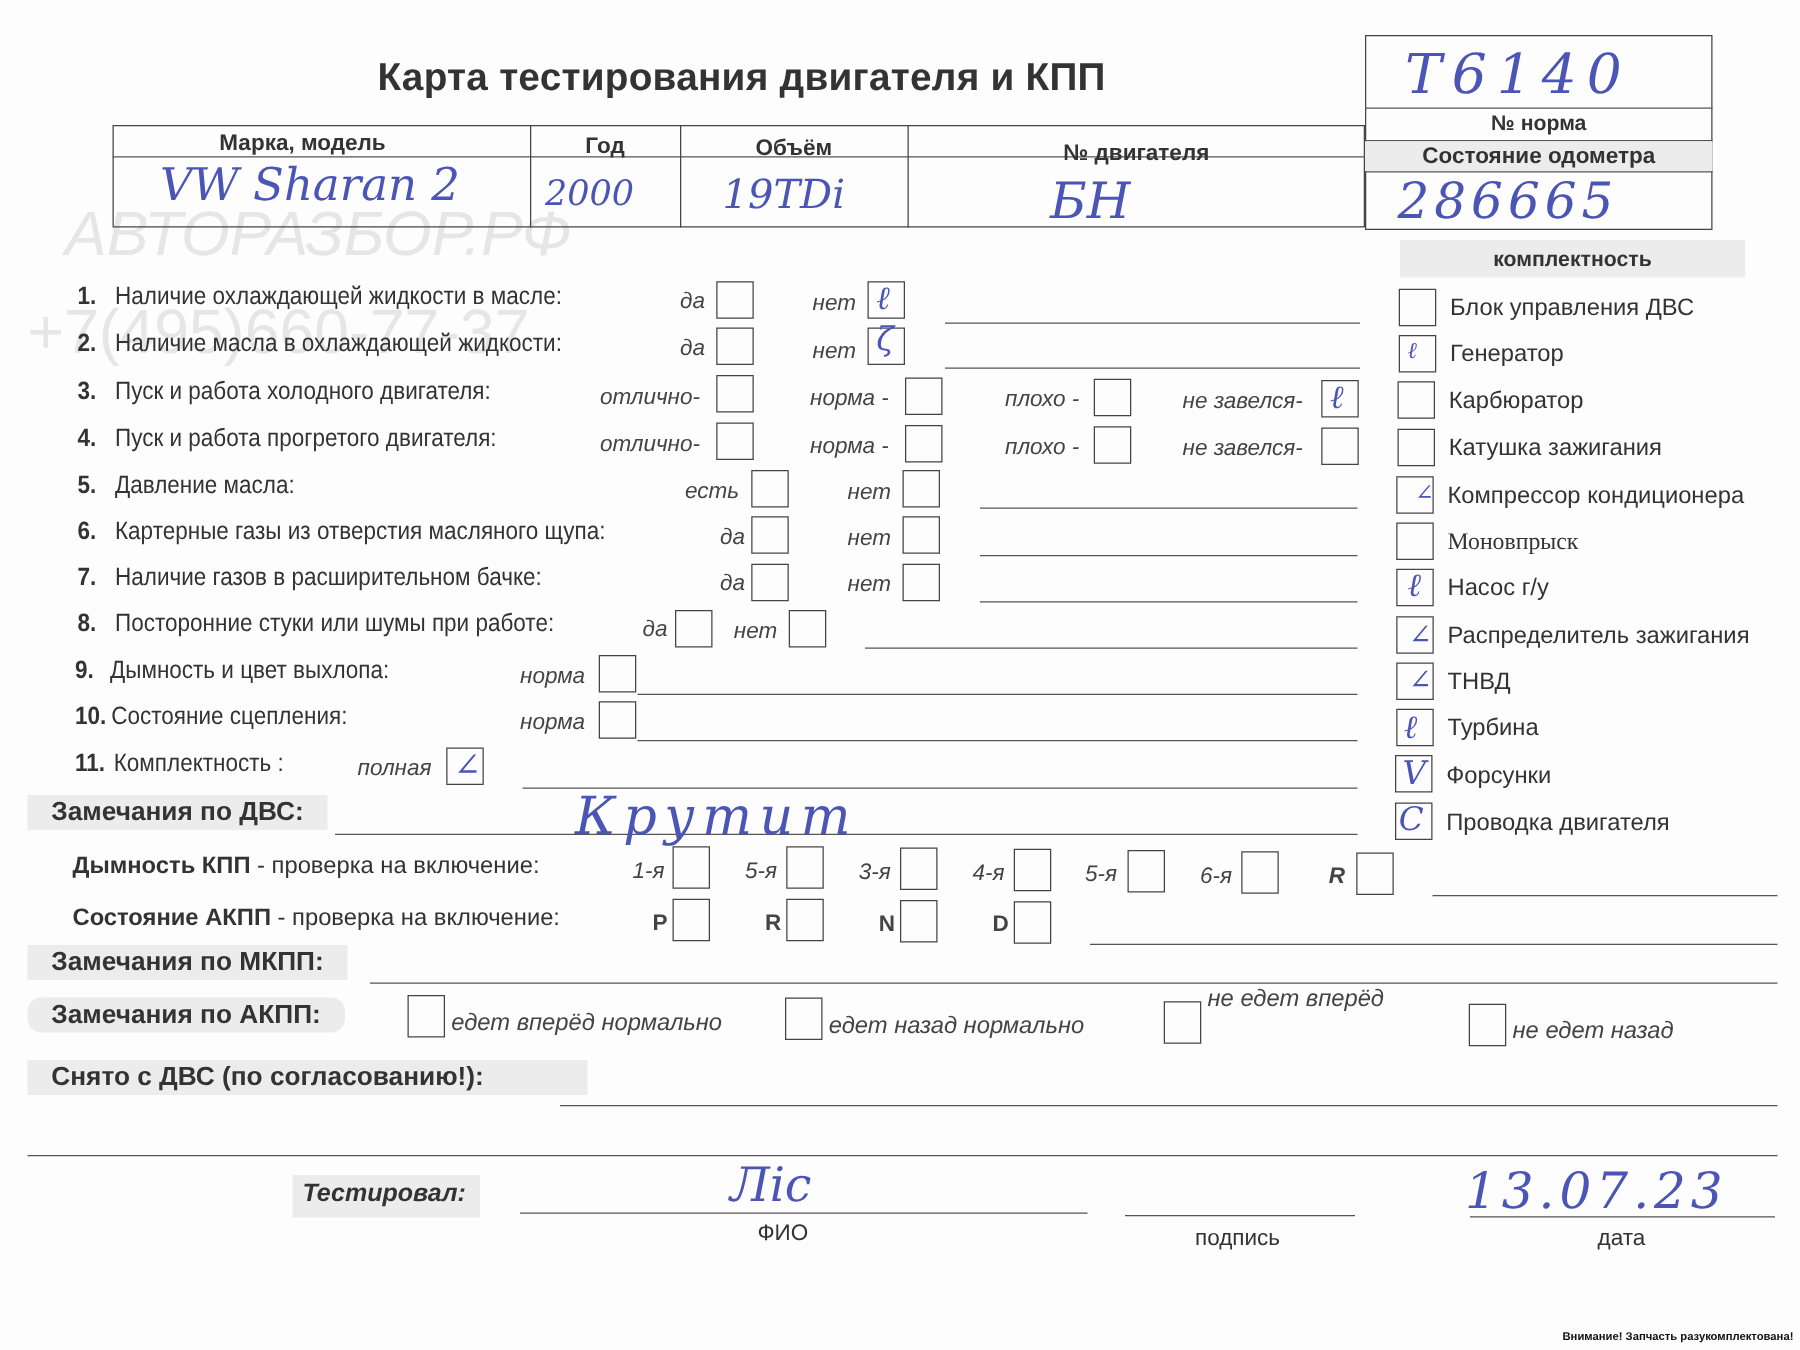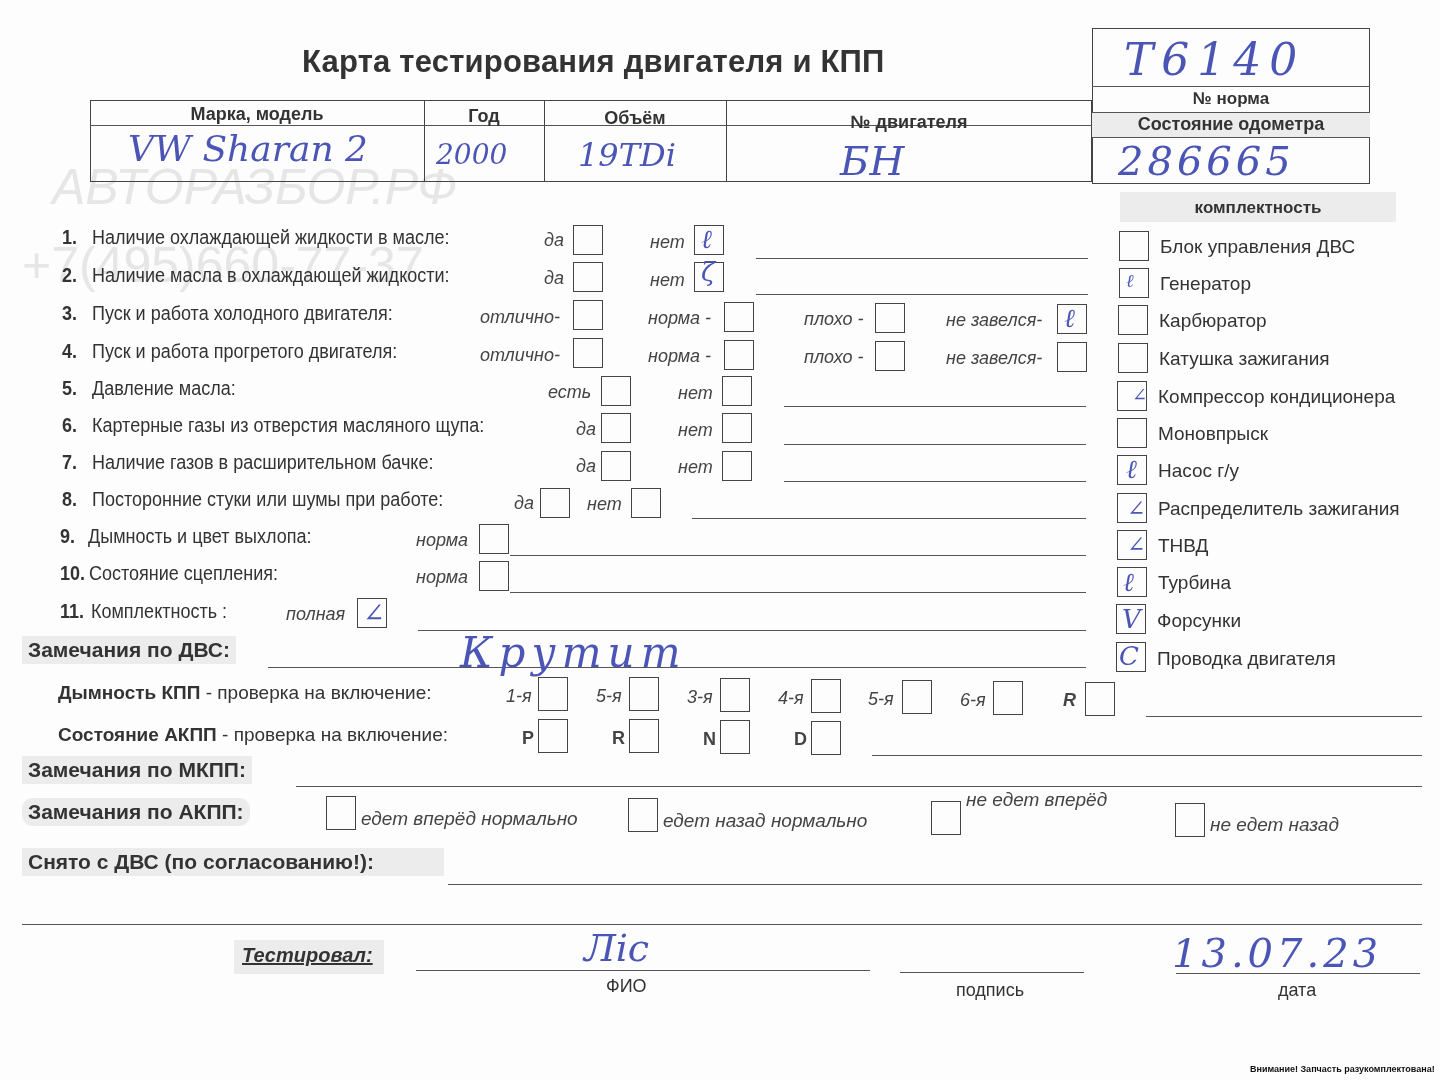--- a/index.html
+++ b/index.html
@@ -8,39 +8,39 @@
   .title{left:302px;top:44px;font-size:31px;font-weight:bold;color:#333;letter-spacing:0.2px;}
   .wm{color:#e6e6e6;font-size:50px;white-space:nowrap;}
   .hw{color:#4b55b5;font-family:"DejaVu Serif",serif;font-style:italic;white-space:nowrap;}
   .box{position:absolute;border:1.6px solid #444;background:transparent;box-sizing:border-box;}
   .cb{position:absolute;width:30px;height:30px;border:1.5px solid #444;box-sizing:border-box;background:#fdfdfd;}
   .cbk{position:absolute;color:#4b55b5;font-family:"DejaVu Serif",serif;font-style:italic;font-size:26px;line-height:26px;}
   .lbl{position:absolute;font-size:20px;color:#333;white-space:nowrap;transform:scaleX(0.9);transform-origin:left center;}
   .opt{position:absolute;font-size:18px;font-style:italic;color:#444;white-space:nowrap;}
   .line{position:absolute;height:0;border-top:1.5px solid #555;}
   .hdr{position:absolute;font-size:18px;font-weight:bold;color:#333;text-align:center;}
-  .sec{position:absolute;font-size:21px;font-weight:bold;color:#333;background:#ececec;padding:2px 6px;white-space:nowrap;}
+  .sec{position:absolute;font-size:21px;font-weight:bold;color:#333;background:#ececec;padding:2px 19px;white-space:nowrap;}
   .kl{position:absolute;font-size:19px;color:#333;white-space:nowrap;}
   .cap{position:absolute;font-size:18px;color:#333;}
 </style>
 </head>
 <body>
 
 <div class="abs wm" style="left:52px;top:158px;font-style:italic;">АВТОРАЗБОР.РФ</div>
 <div class="abs wm" style="left:22px;top:236px;">+7(495)660-77-37</div>
 
 <div class="abs title">Карта тестирования двигателя  и КПП</div>
 
 <div>
   <div class="box" style="left:90px;top:100px;width:1002px;height:82px;"></div>
   <div class="line" style="left:90px;top:125px;width:1002px;"></div>
   <div class="abs" style="left:424px;top:100px;height:82px;border-left:1.5px solid #444;"></div>
   <div class="abs" style="left:544px;top:100px;height:82px;border-left:1.5px solid #444;"></div>
   <div class="abs" style="left:726px;top:100px;height:82px;border-left:1.5px solid #444;"></div>
-  <div class="hdr" style="left:90px;top:104px;width:334px;">Марка, модель</div>
+  <div class="hdr" style="left:75px;top:104px;width:334px;">Марка, модель</div>
   <div class="hdr" style="left:424px;top:106px;width:120px;">Год</div>
   <div class="hdr" style="left:544px;top:108px;width:182px;">Объём</div>
   <div class="hdr" style="left:726px;top:112px;width:366px;">№ двигателя</div>
   <div class="abs hw" style="left:128px;top:128px;font-size:36px;">VW Sharan 2</div>
   <div class="abs hw" style="left:436px;top:138px;font-size:28px;">2000</div>
   <div class="abs hw" style="left:578px;top:136px;font-size:32px;">19TDi</div>
   <div class="abs hw" style="left:840px;top:138px;font-size:40px;">БН</div>
 </div>
 
 <div>
@@ -196,21 +196,21 @@
       <span class="kl" style="left:1159px;top:348px;">Катушка зажигания</span>
     </div>
   <div>
       <div class="cb" style="left:1117px;top:381px;">
         <span class="cbk" style="left:14px;top:0px;font-size:18px;">∠</span>
       </div>
       <span class="kl" style="left:1158px;top:386px;">Компрессор кондиционера</span>
     </div>
   <div>
       <div class="cb" style="left:1117px;top:418px;"></div>
-      <span class="kl" style="left:1158px;top:423px;">Моновпрыск</span>
+      <span class="kl" style="left:1158px;top:423px;font-family:Liberation Serif, serif;">Моновпрыск</span>
     </div>
   <div>
       <div class="cb" style="left:1117px;top:455px;">
         <span class="cbk" style="left:8px;top:0px;">ℓ</span>
       </div>
       <span class="kl" style="left:1158px;top:460px;">Насос г/у</span>
     </div>
   <div>
       <div class="cb" style="left:1117px;top:493px;">
         <span class="cbk" style="left:9px;top:2px;font-size:22px;">∠</span>
@@ -300,21 +300,21 @@
 
 <div>
   <span class="sec" style="left:22px;top:848px;width:410px;">Снято с ДВС (по согласованию!):</span>
   <div class="line" style="left:448px;top:884px;width:974px;"></div>
 </div>
 
 <div class="line" style="left:22px;top:924px;width:1400px;"></div>
 
 <div>
   <span class="abs" style="left:234px;top:940px;width:150px;height:34px;background:#ececec;"></span>
-  <span class="abs" style="left:242px;top:944px;font-size:20px;font-weight:bold;font-style:italic;color:#333;text-decoration:underline;">Тестировал:</span>
+  <span class="abs" style="left:242px;top:944px;font-size:20px;font-weight:bold;font-style:italic;color:#333;">Тестировал:</span>
   <div class="line" style="left:416px;top:970px;width:454px;"></div>
   <span class="abs hw" style="left:584px;top:926px;font-size:38px;">Ліс</span>
   <span class="cap" style="left:606px;top:976px;">ФИО</span>
   <div class="line" style="left:900px;top:972px;width:184px;"></div>
   <span class="cap" style="left:956px;top:980px;">подпись</span>
   <div class="line" style="left:1176px;top:973px;width:244px;"></div>
   <span class="abs hw" style="left:1172px;top:930px;font-size:40px;letter-spacing:4px;">13.07.23</span>
   <span class="cap" style="left:1278px;top:980px;">дата</span>
 </div>
 

